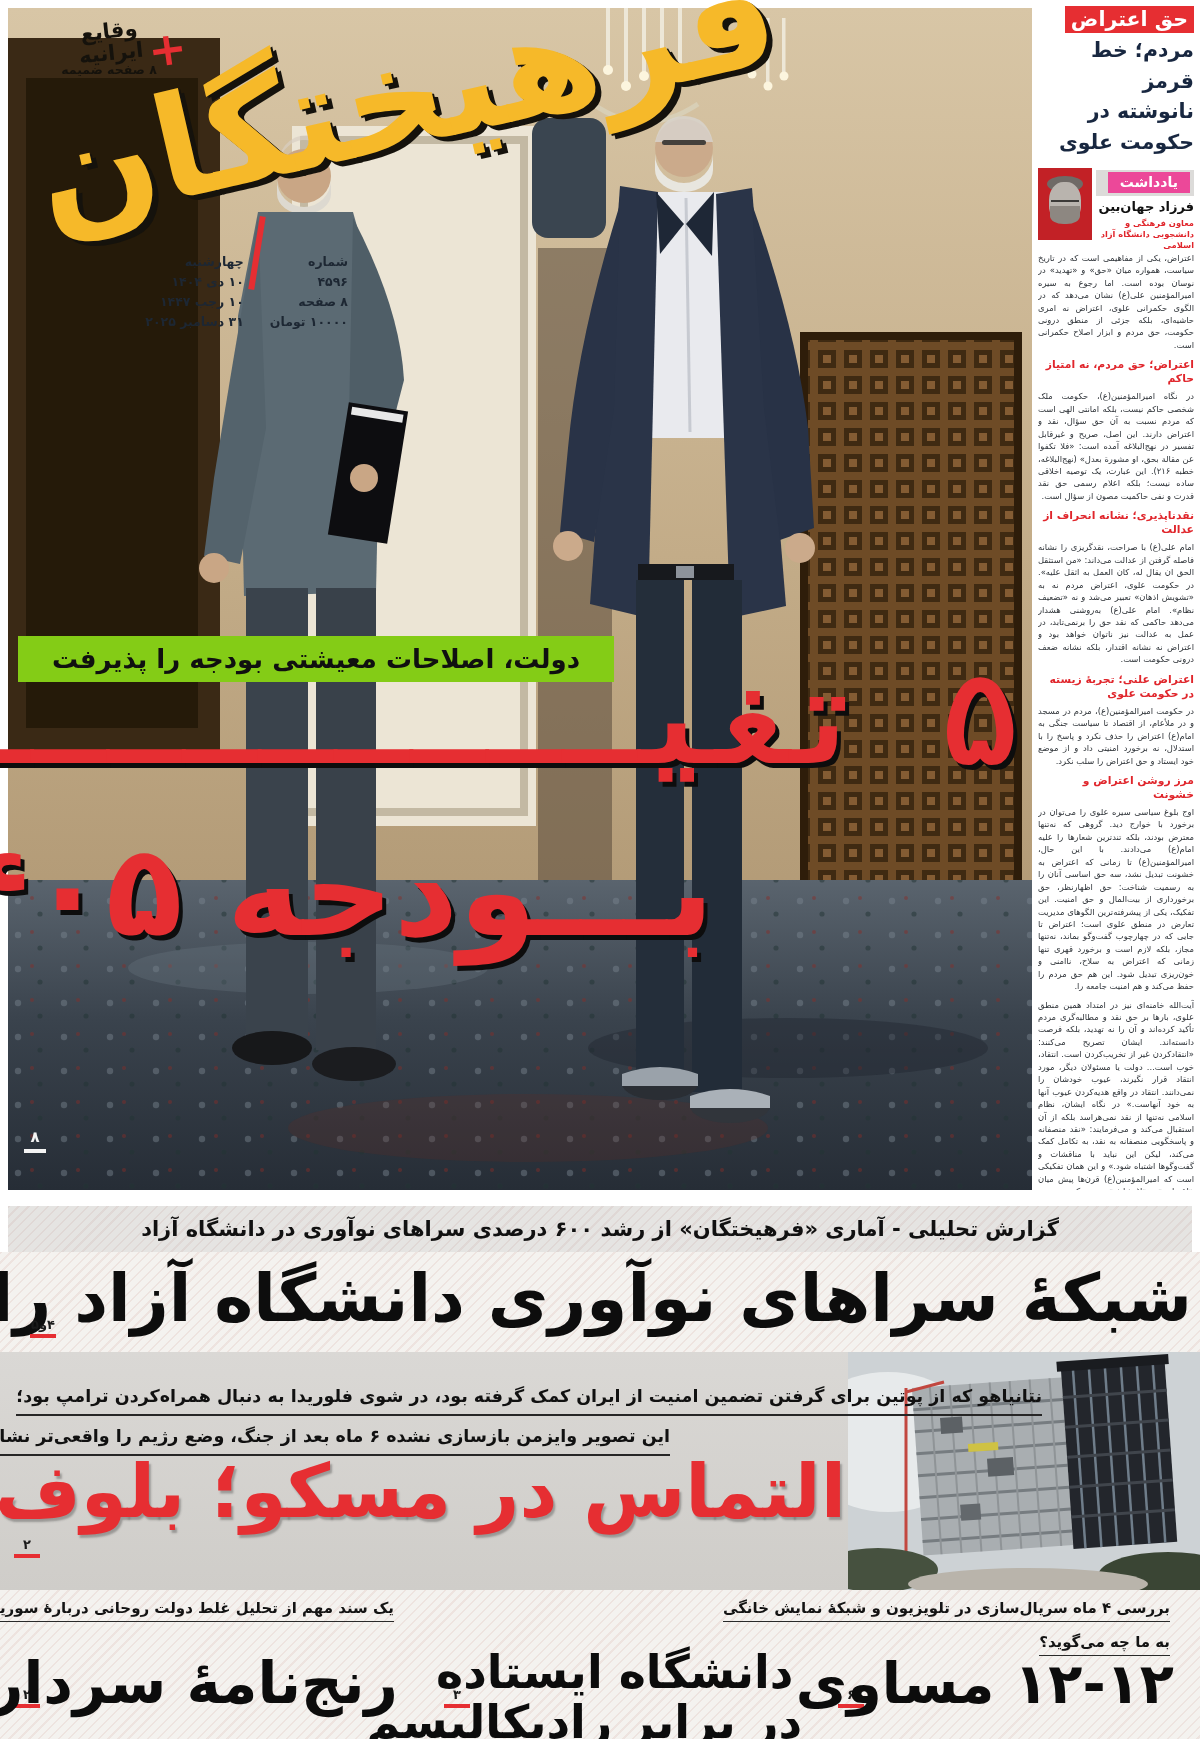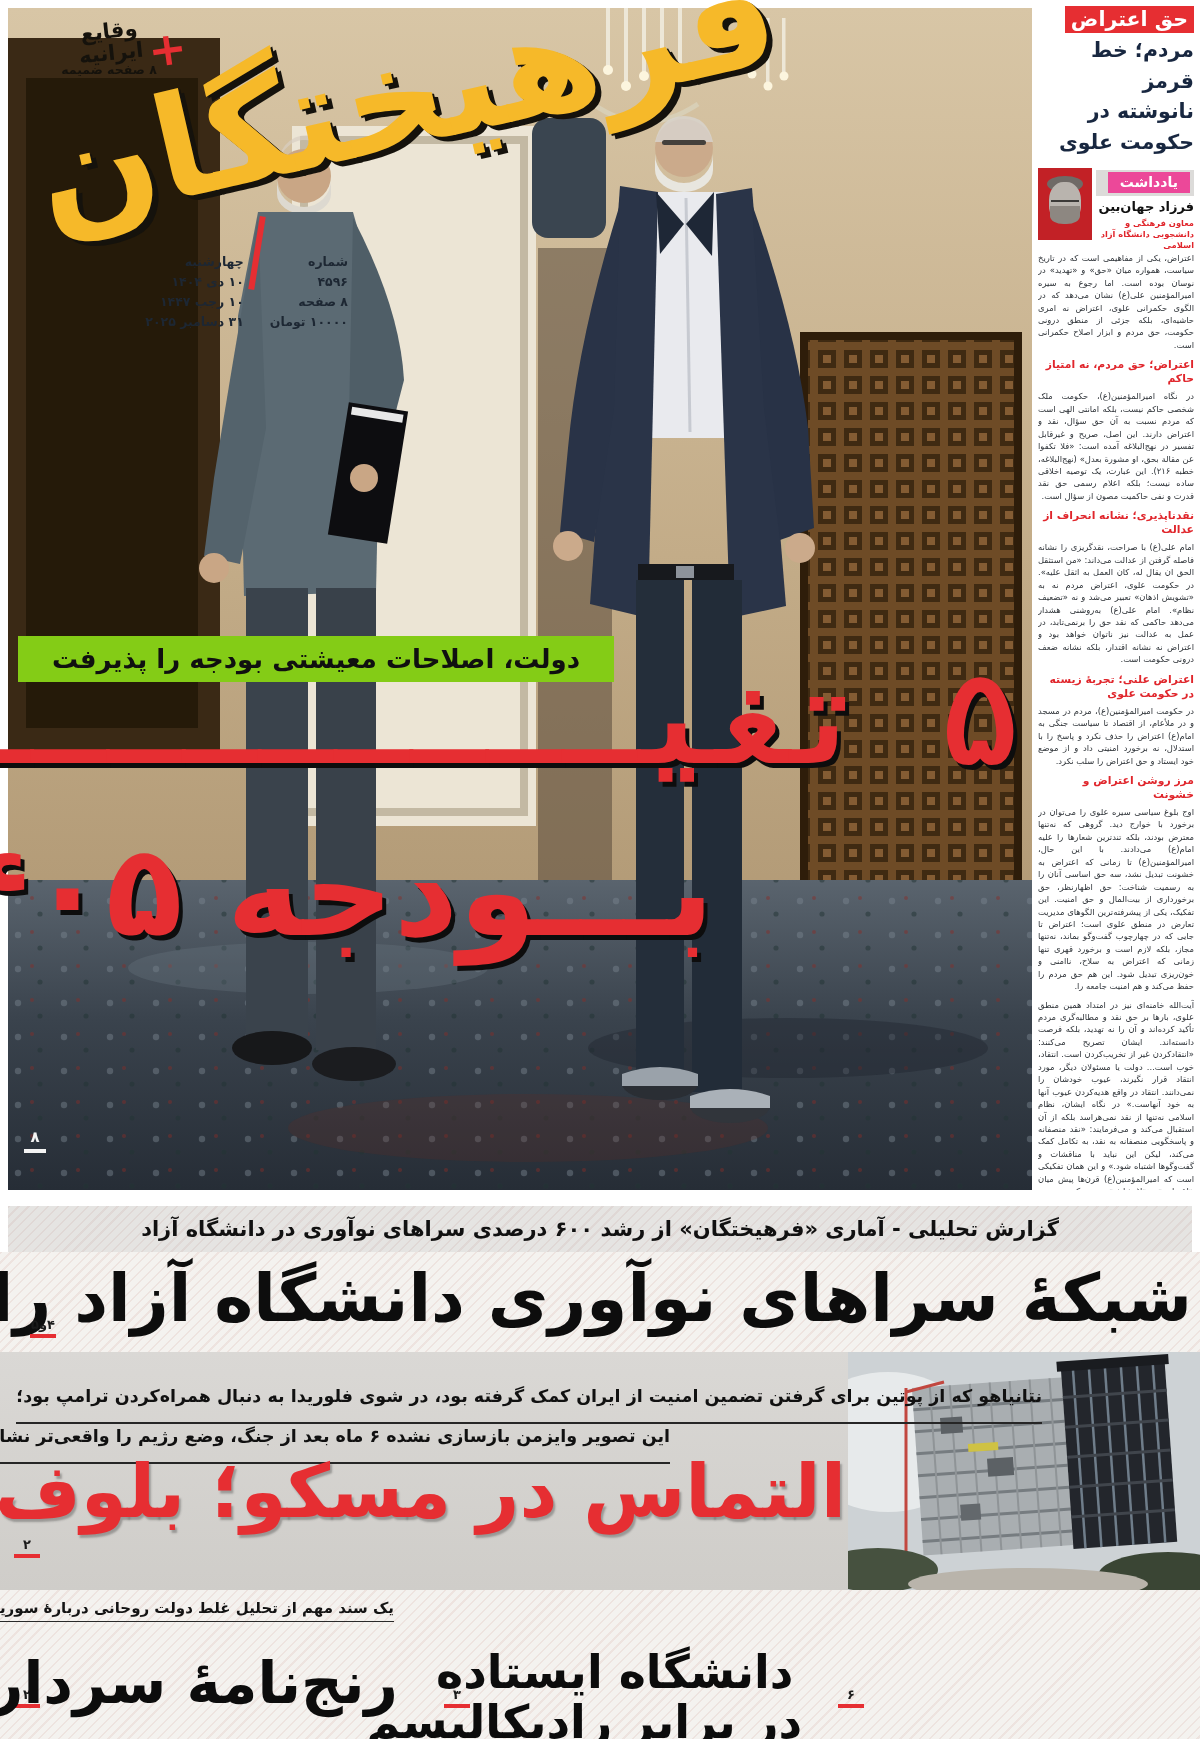--- a/index.html
+++ b/index.html
@@ -68,21 +68,21 @@
   .pref{font-size:13px;font-weight:bold;color:#1b1b1b;text-align:center;line-height:1.1;}
   .pref .bar{display:block;width:26px;height:4px;background:#e62e32;margin:2px auto 0;}
   .pref-innov{left:30px;top:1318px;}
 
   
   .florida{left:0;top:1352px;width:1200px;height:238px;background:linear-gradient(180deg,#dad8d5,#cfcdc9);overflow:hidden;}
   .florida .bldg{position:absolute;left:848px;top:0;width:352px;height:238px;}
   .fl-lead1{position:absolute;right:158px;left:10px;top:34px;text-align:right;}
   .fl-lead2{position:absolute;left:90px;width:580px;top:74px;text-align:center;}
   .fl-lead1 span,.fl-lead2 span{display:inline-block;font-size:17.5px;font-weight:bold;color:#111;
-        border-bottom:2px solid #262626;padding-bottom:16px;white-space:nowrap;}
+        border-bottom:2px solid #262626;padding-bottom:8px;white-space:nowrap;}
   .fl-head{position:absolute;left:6px;top:96px;width:840px;font-size:74px;font-weight:bold;color:#e62e32;
            text-align:center;letter-spacing:-2px;white-space:nowrap;text-shadow:2px 3px 2px rgba(50,50,50,.35);}
   .pref-fl{left:14px;top:1538px;}
 
   
   .bcol{top:1596px;height:143px;}
   .bcol .kick{text-align:right;}
   .bcol .kick span{display:inline-block;font-size:15px;font-weight:bold;color:#141414;
         border-bottom:1.5px solid #2a2a2a;padding-bottom:3px;line-height:1.25;white-space:nowrap;}
   .bcol .bighead{font-weight:bold;color:#0c0c0c;letter-spacing:-1px;line-height:1.08;text-align:left;white-space:nowrap;}
@@ -362,20 +362,26 @@
     <div class="fl-lead2">
       <span>این تصویر وایزمن بازسازی نشده ۶ ماه بعد از جنگ، وضع رژیم را واقعی‌تر نشان می‌دهد</span>
     </div>
     <div class="fl-head">التماس در مسکو؛ بلوف در فلوریدا!</div>
   </section>
   <div class="abs pref pref-fl">
     <span>۲</span>
     <span class="bar"></span>
   </div>
 
+  <section class="abs bcol bcol-tv">
+
+    <div class="kick k1"><span>بررسی ۴ ماه سریال‌سازی در تلویزیون و شبکهٔ نمایش خانگی</span></div>
+    <div class="kick k2"><span>به ما چه می‌گوید؟</span></div>
+    <div class="bighead">۱۲-۱۲ مساوی</div>
+  </section>
   <div class="abs pref pref-tv">
     <span>۶</span>
     <span class="bar"></span>
   </div>
 
   <section class="abs bcol bcol-uni">
     <span class="ornament" style="left:60px;top:120px;">‚‚</span>
     <div class="bighead">
       <div>دانشگاه ایستاده</div>
       <div>در برابر رادیکالیسم</div>

